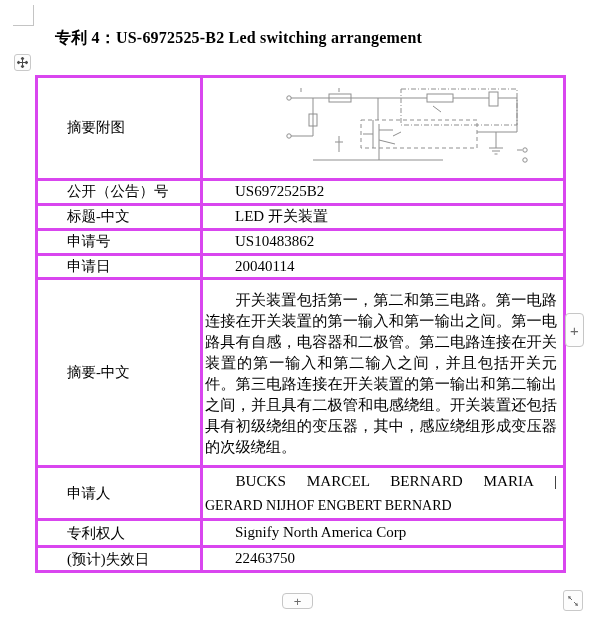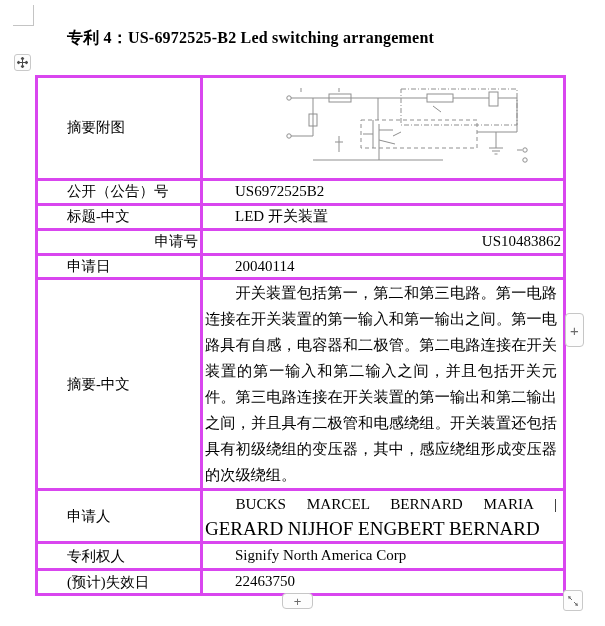--- a/index.html
+++ b/index.html
@@ -3,21 +3,21 @@
 <meta charset="utf-8">
 <style>
   html,body{margin:0;padding:0;}
   body{
     width:605px;height:626px;position:relative;overflow:hidden;
     background:#ffffff;color:#000;
     font-family:"Liberation Serif","DejaVu Serif",serif;
   }
   
   .doc-title{
-    position:absolute;left:67px;top:28px;width:500px;
+    position:absolute;left:55px;top:28px;width:500px;
     font-size:16px;font-weight:bold;letter-spacing:.2px;white-space:nowrap;
   }
   
   .corner-v{position:absolute;left:33px;top:5px;width:1px;height:20px;background:#c4c4c4;}
   .corner-h{position:absolute;left:13px;top:25px;width:21px;height:1px;background:#c4c4c4;}
   
   .move-handle{
     position:absolute;left:14px;top:54px;width:17px;height:17px;
     border:1px solid #c9c9c9;border-radius:3px;background:#fdfdfd;
     display:flex;align-items:center;justify-content:center;box-sizing:border-box;
@@ -27,35 +27,35 @@
   table.patent{
     position:absolute;left:35px;top:75px;width:528px;
     border-collapse:collapse;table-layout:fixed;
   }
   table.patent td{
     border:3px solid #d946ef;padding:0 2px;vertical-align:middle;
     font-size:15px;line-height:1.45;overflow:hidden;
   }
   col.c-label{width:165px;}
   col.c-value{width:363px;}
-  tr.r1{height:103px;} tr.r2{height:15px;} tr.r3{height:25px;margin-top:33px;} tr.r4{height:24px;text-align:right;}
+  tr.r1{height:103px;} tr.r2{height:15px;} tr.r3{height:25px;margin-top:33px;} tr.r4{height:24px;}
   tr.r5{height:23px;margin-top:46px;}  tr.r6{height:188px;} tr.r7{height:27px;} tr.r8{height:50px;}
   tr.r9{height:27px;}  tr.r10{height:25px;}
   td.lab div{font-size:14.5px;text-indent:27px;white-space:nowrap;}
   td.val div.single{text-indent:30px;white-space:nowrap;}
   td.val div.para{
-    text-align:justify;text-indent:2em;font-size:15.2px;line-height:26px;
+    text-align:justify;text-indent:2em;font-size:15.2px;line-height:21px;
     padding-right:4px;
   }
   td.val div.just-first{
     text-indent:2em;text-align:justify;text-align-last:justify;
     font-size:15.2px;line-height:25px;white-space:nowrap;padding-right:4px;
   }
   td.val div.flush{
-    font-size:19px;line-height:25px;white-space:nowrap;
+    font-size:14px;line-height:25px;white-space:nowrap;
   }
   td.fig{position:relative;}
   .schematic{position:absolute;left:80px;top:8px;}
   
   .btn-plus{
     position:absolute;box-sizing:border-box;background:#fdfdfd;
     border:1px solid #c6c6c6;border-radius:4px;color:#6b6b6b;
     display:flex;align-items:center;justify-content:center;
     font-family:"Liberation Sans","DejaVu Sans",sans-serif;cursor:pointer;
   }

